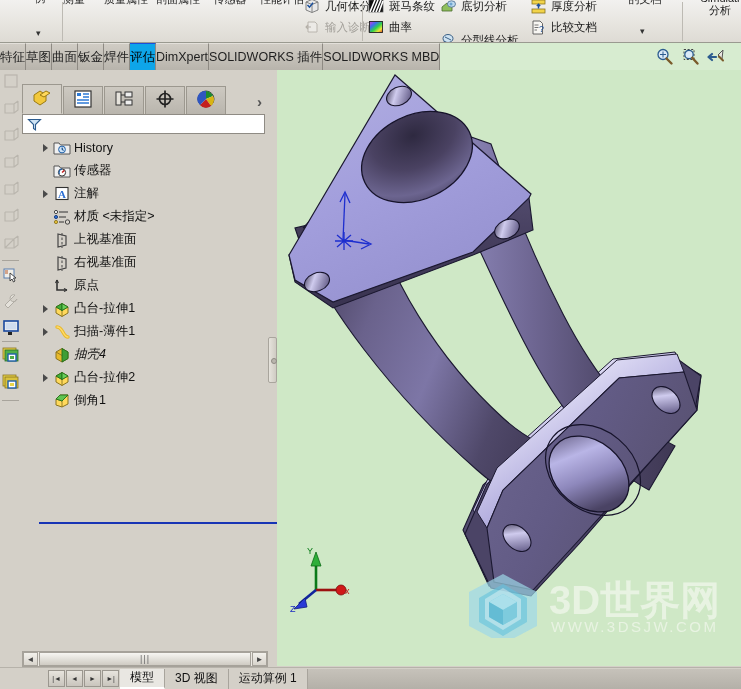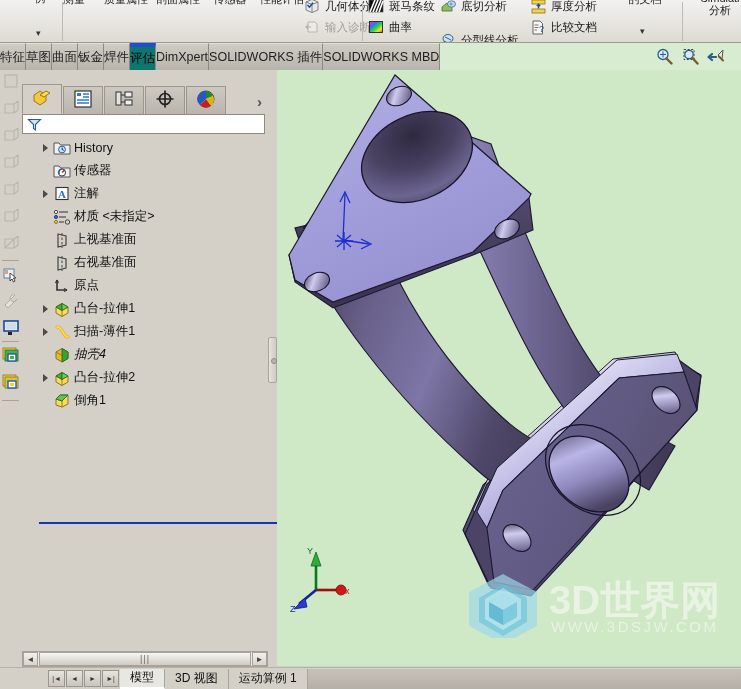--- a/index.html
+++ b/index.html
@@ -61,22 +61,22 @@
     height: 27px;
     padding: 0 0;
     display: flex; align-items: center; justify-content: center;
     font-size: 12.5px; color: #1e1e1e;
     background: linear-gradient(to bottom,#d0ccc4,#b8b4ac);
     border-right: 1px solid #8e8a83;
     border-top: 1px solid #e3e0da;
     cursor: default;
   }
   .tab.active {
-    background: #0f766e;
-    border-top: 4px solid #1d4ed8;
+    background: #0ea5e9;
+    border-top: 1px solid #1d4ed8;
     color: #000;
   }
   .tabtools {
     position: absolute; top: 0; height: 27px;
     display: flex; align-items: center; gap: 7px;
   }
 
   
   .rail {
     position: absolute; left: 0; top: 70px;

